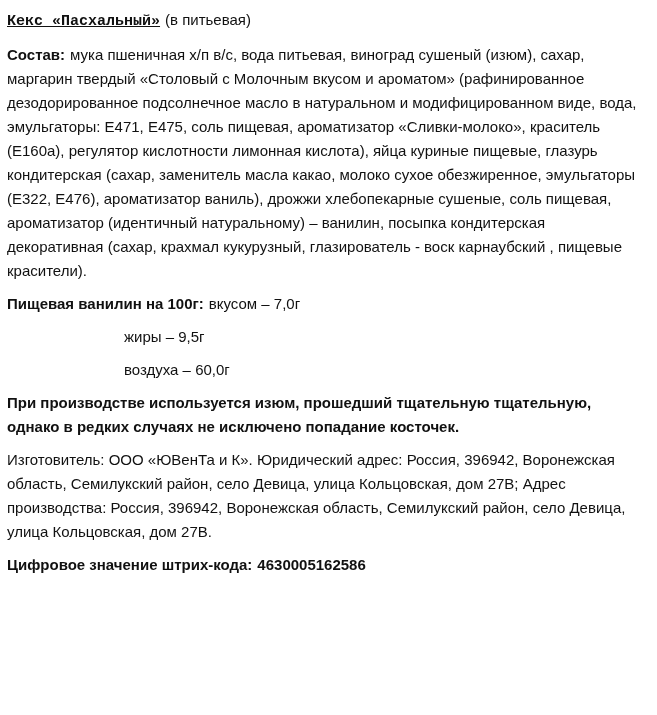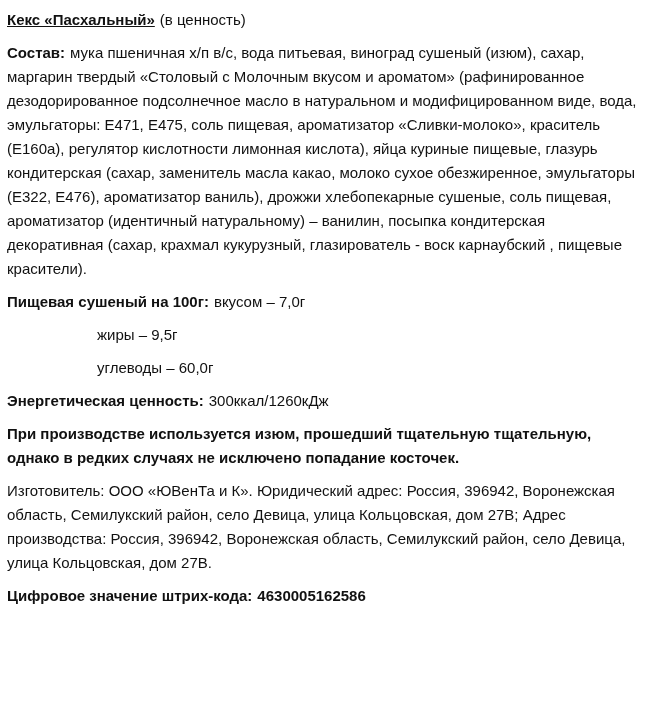--- a/index.html
+++ b/index.html
@@ -18,45 +18,44 @@
   }
   .doc {
     box-sizing: border-box;
     width: 657px;
     padding: 8px 16px 0 7px;
   }
   p {
     margin: 0 0 9px 0;
   }
   .b { font-weight: bold; }
-  .u { text-decoration: underline; }
+  .u { text-decoration: underline; font-family: Liberation Mono, monospace; }
   .after-label { margin-left: 5px; }
-  .indent { margin-left: 90px; }
+  .indent { margin-left: 117px; }
   sup {
     font-size: 10px;
     line-height: 0;
     vertical-align: super;
   }
 </style>
 </head>
 <body>
 
 <div class="doc">
 
-  <p><span class="b u">Кекс «Пасхальный»</span><span class="after-label">(в ценность)</span></p>
+  <p><span class="b u">Кекс «Пасхальный»</span><span class="after-label">(в питьевая)</span></p>
 
   <p><span class="b">Состав:</span><span class="after-label">мука пшеничная х/п в/с, вода питьевая,  виноград сушеный (изюм), сахар, маргарин твердый «Столовый с Молочным вкусом и ароматом» (рафинированное дезодорированное подсолнечное масло в натуральном и модифицированном виде, вода, эмульгаторы: Е471, Е475, соль пищевая, ароматизатор «Сливки-молоко», краситель (Е160а), регулятор кислотности лимонная кислота), яйца куриные пищевые, глазурь кондитерская (сахар, заменитель масла какао, молоко сухое обезжиренное, эмульгаторы (Е322, Е476), ароматизатор ваниль),  дрожжи хлебопекарные сушеные, соль пищевая, ароматизатор (идентичный натуральному) – ванилин, посыпка кондитерская декоративная (сахар, крахмал кукурузный, глазирователь - воск карнаубский , пищевые красители).</span></p>
 
-  <p><span class="b">Пищевая сушеный на 100г:</span><span class="after-label">вкусом – 7,0г</span></p>
+  <p><span class="b">Пищевая ванилин на 100г:</span><span class="after-label">вкусом – 7,0г</span></p>
 
   <p class="indent"><span>жиры – 9,5г</span></p>
 
-  <p class="indent"><span>углеводы – 60,0г</span></p>
+  <p class="indent"><span>воздуха – 60,0г</span></p>
 
-  <p><span class="b">Энергетическая ценность:</span><span class="after-label">300ккал/1260кДж</span></p>
 
   <p class="b"><span>При производстве используется изюм, прошедший тщательную тщательную, однако в редких случаях не исключено попадание косточек.</span></p>
 
 
 
   <p><span>Изготовитель:  ООО «ЮВенТа и К». Юридический адрес: Россия, 396942, Воронежская область, Семилукский район, село Девица, улица Кольцовская, дом 27В; Адрес производства: Россия, 396942, Воронежская область, Семилукский район, село Девица, улица Кольцовская, дом 27В.</span></p>
 
 
   <p class="b"><span>Цифровое значение штрих-кода:</span><span class="after-label">4630005162586</span></p>
 

